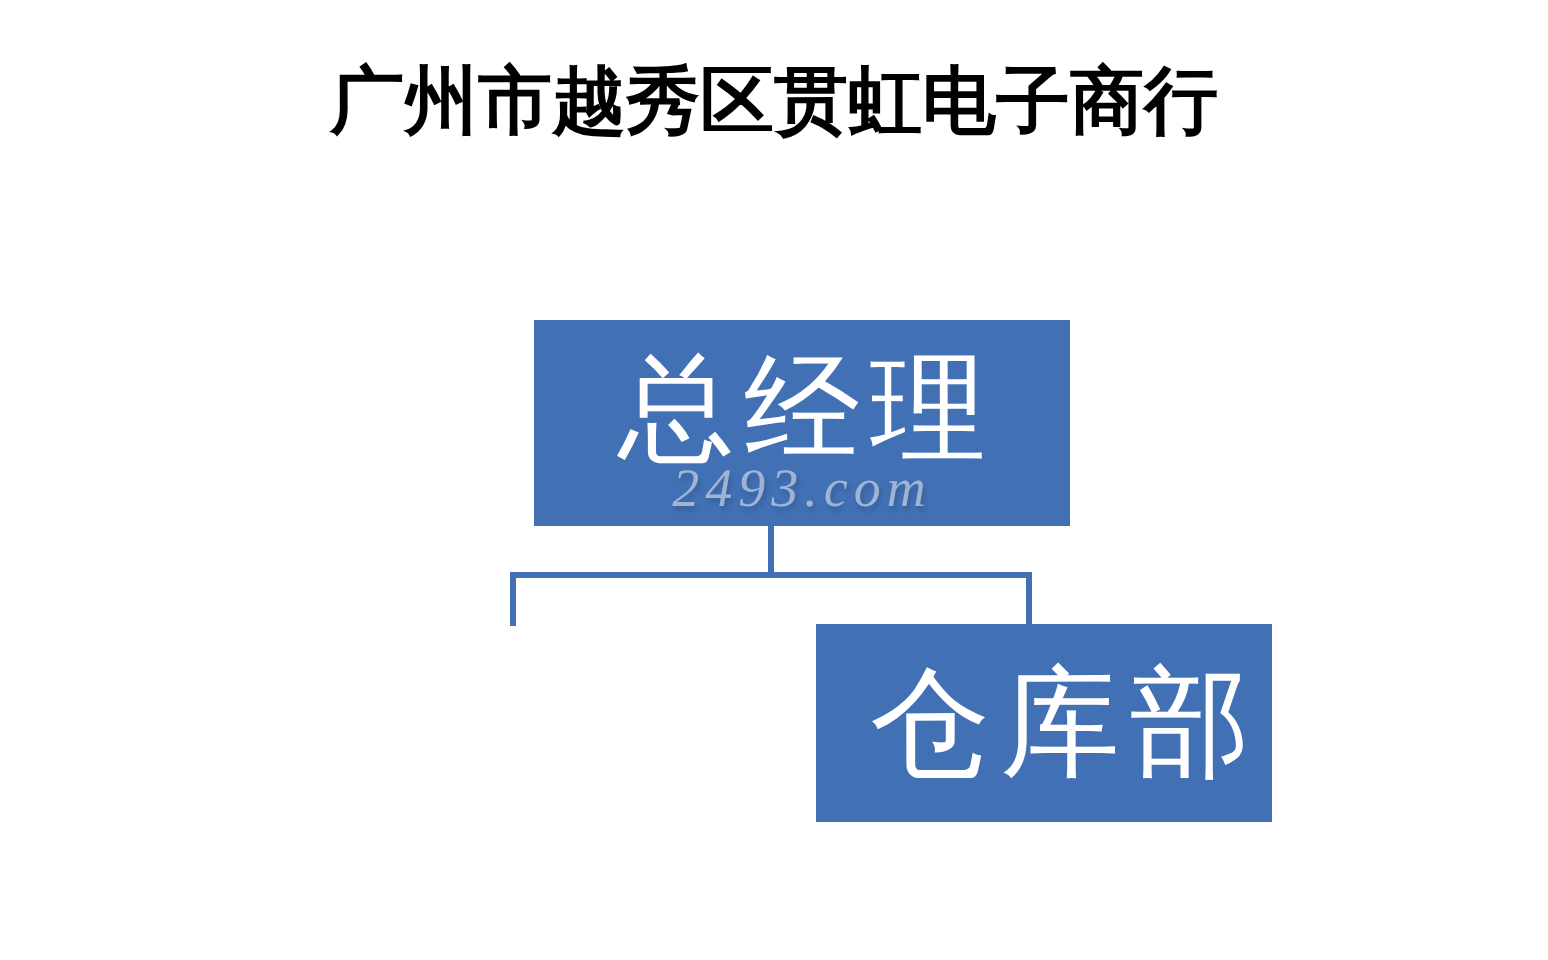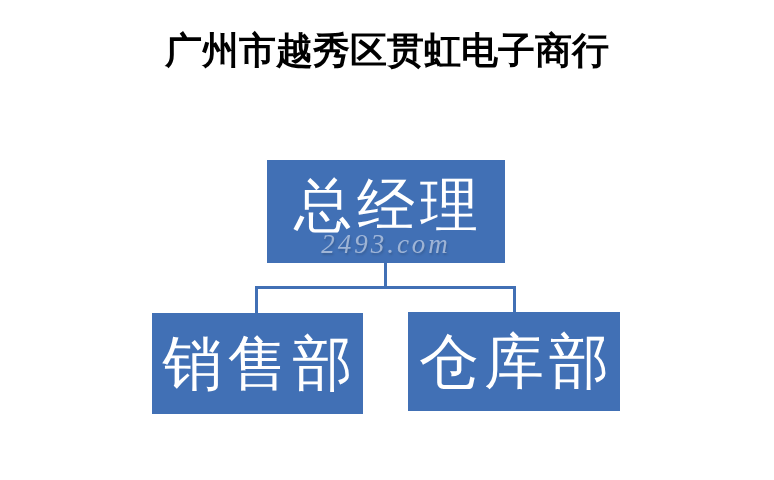--- a/index.html
+++ b/index.html
@@ -40,39 +40,40 @@
     font-family: "Liberation Sans", sans-serif;
     white-space: nowrap;
   }
   .node-label {
     letter-spacing: 5px;
     margin-right: -5px;
   }
   .node-root {
     left: 267px;
     top: 160px;
-    width: 238px;
+    width: 268px;
     height: 103px;
     font-size: 58px;
     padding-bottom: 14px;
     box-sizing: border-box;
   }
   .node-left {
     left: 152px;
     top: 313px;
     width: 211px;
     height: 101px;
     font-size: 60px;
   }
   .node-right {
     left: 408px;
     top: 312px;
     width: 212px;
     height: 99px;
     font-size: 60px;
+    padding-left: 16px;
   }
   .watermark {
     position: absolute;
     left: 50%;
     bottom: 5px;
     transform: translateX(-50%);
     font-family: "Liberation Serif", serif;
     font-style: italic;
     font-size: 27px;
     font-weight: 400;
@@ -121,21 +122,18 @@
   <div class="node node-root">
     <span class="node-label">总经理</span>
     <span class="watermark">2493.com</span>
   </div>
 
   <div class="connector connector-stub"></div>
   <div class="connector connector-hline"></div>
   <div class="connector connector-ldrop"></div>
   <div class="connector connector-rdrop"></div>
 
-  <div class="node node-left">
-    <span class="node-label">销售部</span>
-  </div>
 
   <div class="node node-right">
     <span class="node-label">仓库部</span>
   </div>
 
 </div>
 
 </body></html>

